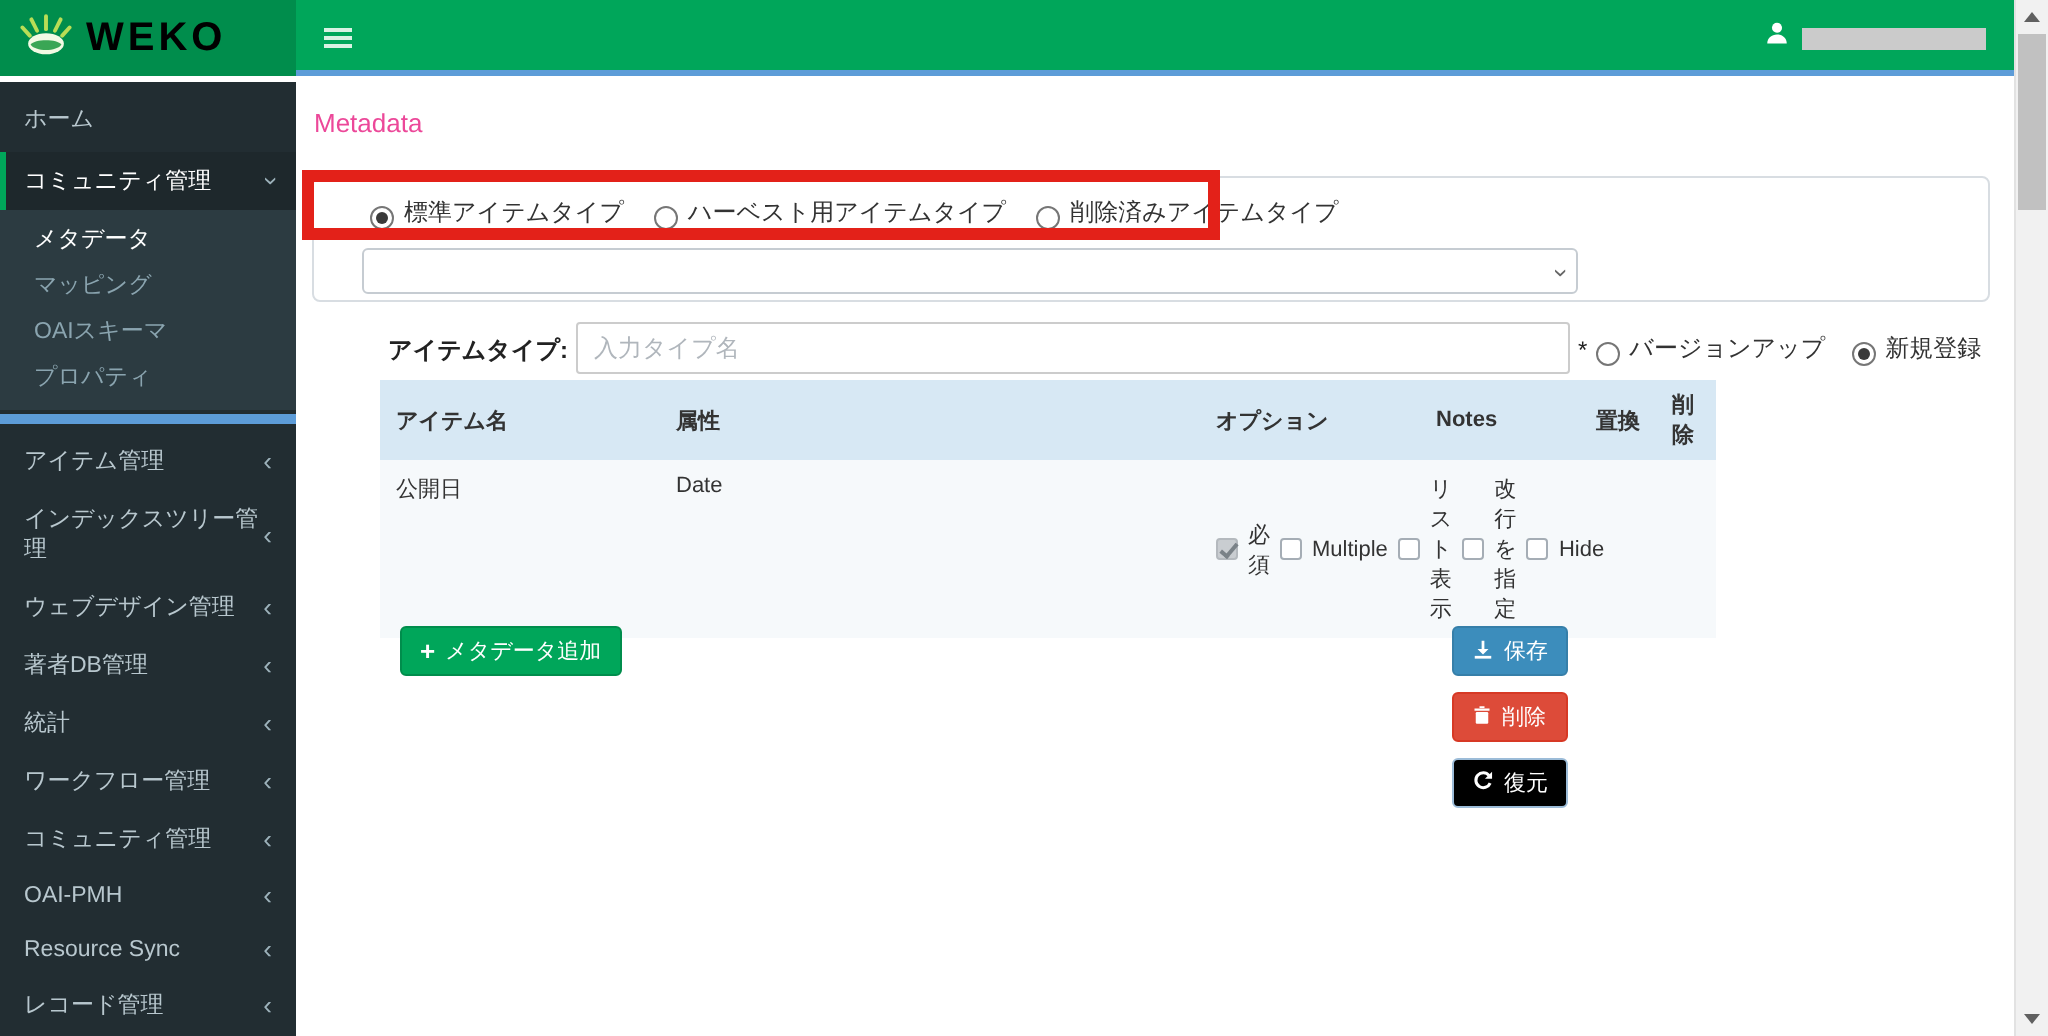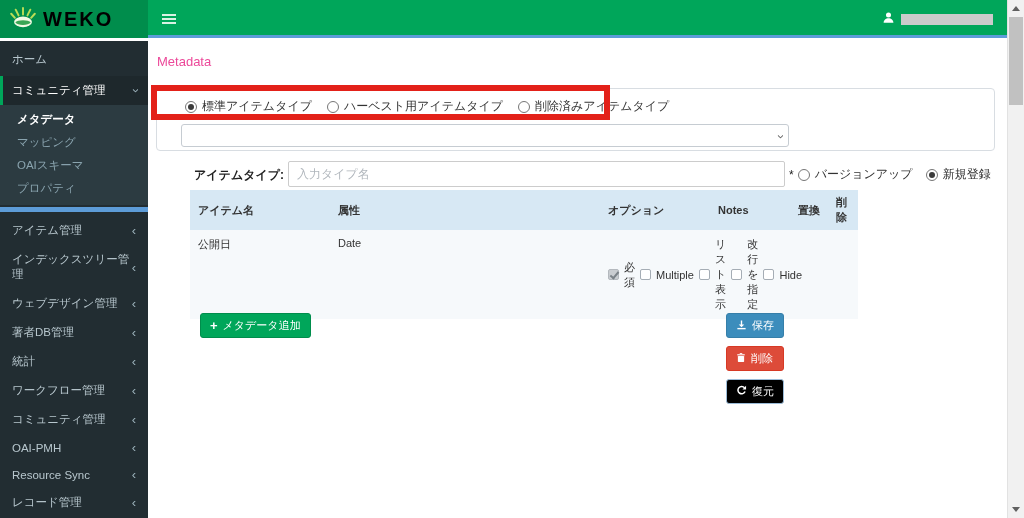--- a/index.html
+++ b/index.html
@@ -17,32 +17,32 @@
   .user-area { display:flex; align-items:center; gap:6px; }
   .user-redacted { width:92px; height:11px; background:#cbcbcb; }
 
   
   .sidebar { position:absolute; left:0; top:41px; width:148px; bottom:0; background:#222d32; font-size:11.5px; color:#b8c7ce; }
   .side-item { display:flex; justify-content:space-between; align-items:center; padding:7px 12px; cursor:pointer; }
   .side-item.first { padding-top:11px; padding-bottom:9px; }
   .side-item.active-group { background:#1e282c; border-left:3px solid #00a65a; padding-left:9px; color:#fff; }
   .submenu { background:#2c3b41; padding:3px 0 5px 0; }
   .submenu-item { padding:4px 12px 4px 17px; color:#8aa4af; cursor:pointer; }
-  .submenu-item.active { color:#fff; font-weight:bold; }
+  .submenu-item.active { color:#fff; font-weight:normal; }
   .blue-divider { height:5px; background:#5d9cd8; margin-top:2px; margin-bottom:4px; }
   .chev { display:inline-block; font-size:13px; line-height:1; color:#9db2bb; }
   .chev.down { transform:rotate(-90deg); }
 
   
   .main { position:absolute; left:148px; top:41px; right:17px; bottom:0; background:#fff; font-size:12px; color:#333; }
   .page-title { position:absolute; left:9px; top:13px; font-size:13px; color:#ec4899; }
 
   .panel { position:absolute; left:8px; top:47px; width:839px; height:63px; border:1px solid #d8dde2; border-radius:4px; background:#fff; }
   .type-radios { position:absolute; left:28px; top:9px; display:flex; gap:15px; align-items:center; white-space:nowrap; }
-  .radio-opt { display:inline-flex; align-items:center; gap:5px; cursor:pointer; }
+  .radio-opt { display:inline-flex; align-items:flex-end; gap:5px; cursor:pointer; }
   .select-box { position:absolute; left:24px; top:35px; width:608px; height:23px; border:1px solid #c6ccd2; border-radius:3px; background:#fff; cursor:pointer; }
   .select-chev { position:absolute; right:7px; top:4px; color:#666; font-size:13px; transform:rotate(-90deg); }
 
   .red-annotation { position:absolute; left:3px; top:44px; width:459px; height:35px; border:6px solid #e32119; z-index:5; pointer-events:none; }
 
   .radio { display:inline-block; width:12px; height:12px; border:1px solid #767676; border-radius:50%; background:#fff; position:relative; flex:none; }
   .radio.checked::after { content:""; position:absolute; left:2px; top:2px; width:6px; height:6px; border-radius:50%; background:#3a3a3a; }
 
   .itemtype-label { position:absolute; left:0; top:126px; width:136px; text-align:right; font-weight:bold; font-size:12px; color:#222;padding-left:40px; }
   .itemtype-input { position:absolute; left:140px; top:120px; width:497px; height:26px; border:1px solid #ccc; border-radius:2px; padding:0 8px; font-size:12px; color:#8b5cf6; font-family:inherit; }

